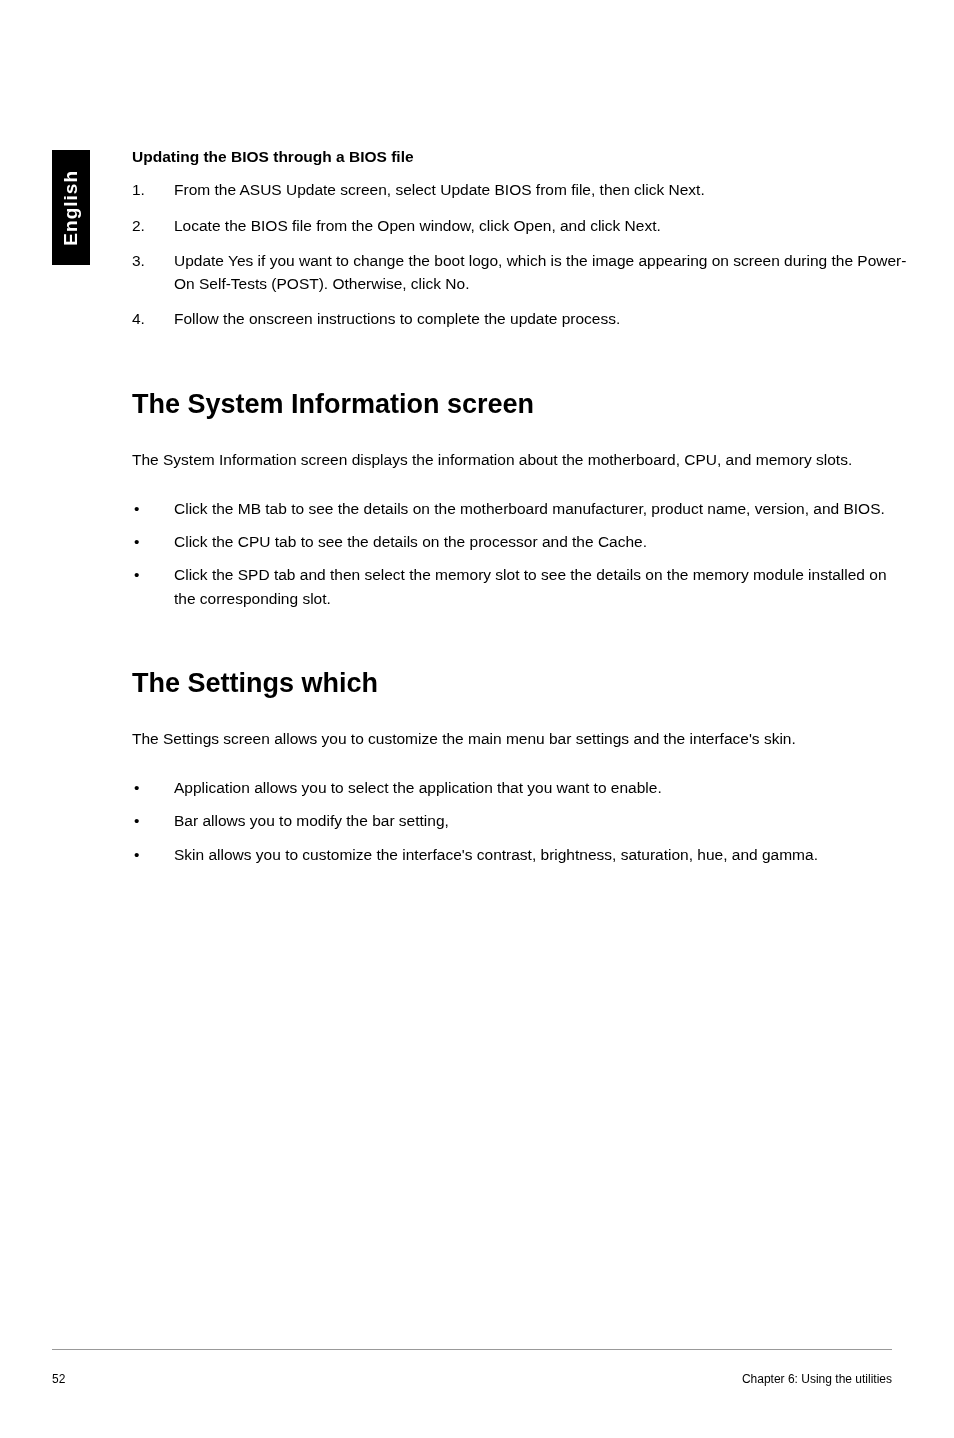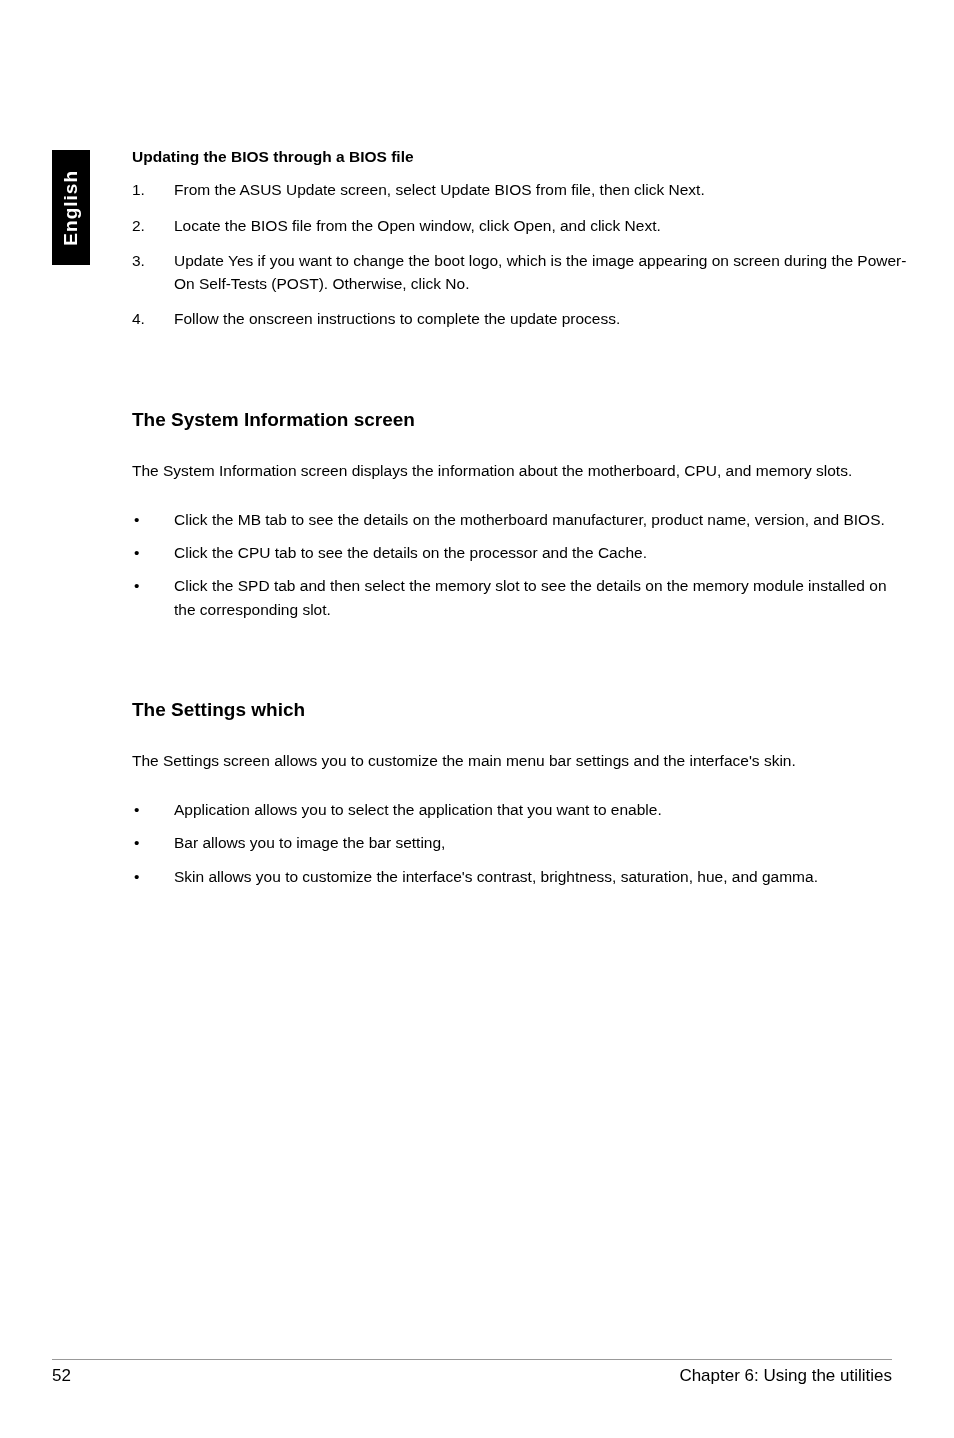--- a/index.html
+++ b/index.html
@@ -59,22 +59,22 @@
     }
     .numbered-item .num {
       width: 42px;
       flex-shrink: 0;
     }
     .numbered-item .text {
       flex: 1;
     }
     .section-heading {
       font-weight: bold;
-      font-size: 19px;
-      margin-top: 78px;
+      font-size: 27px;
+      margin-top: 58px;
       margin-bottom: 8px;
     }
     .section-intro {
       font-size: 15.5px;
       line-height: 1.5;
       margin-bottom: 26px;
       margin-top: 28px;
     }
     .bullet-list {
       margin-top: 0;
@@ -92,24 +92,24 @@
     }
     .bullet-item .text {
       flex: 1;
     }
     .footer {
       position: absolute;
       bottom: 52px;
       left: 52px;
       right: 62px;
       border-top: 1px solid #999999;
-      padding-top: 6px;
+      padding-top: 22px;
       display: flex;
       justify-content: space-between;
-      font-size: 17px;
+      font-size: 12px;
     }
     .bold {
       font-weight: normal;
     }
   </style>
 </head>
 <body>
 
 <div class="side-tab">
   <span class="side-tab-text">English</span>
@@ -174,21 +174,21 @@
   <div class="section-heading">The Settings which</div>
   <div class="section-intro">The Settings screen allows you to customize the main menu bar settings and the interface's skin.</div>
 
   <div class="bullet-list">
     <div class="bullet-item">
       <div class="bullet">•</div>
       <div class="text">Application allows you to select the application that you want to enable.</div>
     </div>
     <div class="bullet-item">
       <div class="bullet">•</div>
-      <div class="text">Bar allows you to image the bar setting,</div>
+      <div class="text">Bar allows you to modify the bar setting,</div>
     </div>
     <div class="bullet-item">
       <div class="bullet">•</div>
       <div class="text">Skin allows you to customize the interface's contrast, brightness, saturation, hue, and gamma.</div>
     </div>
   </div>
 
 </div>
 
 <div class="footer">

